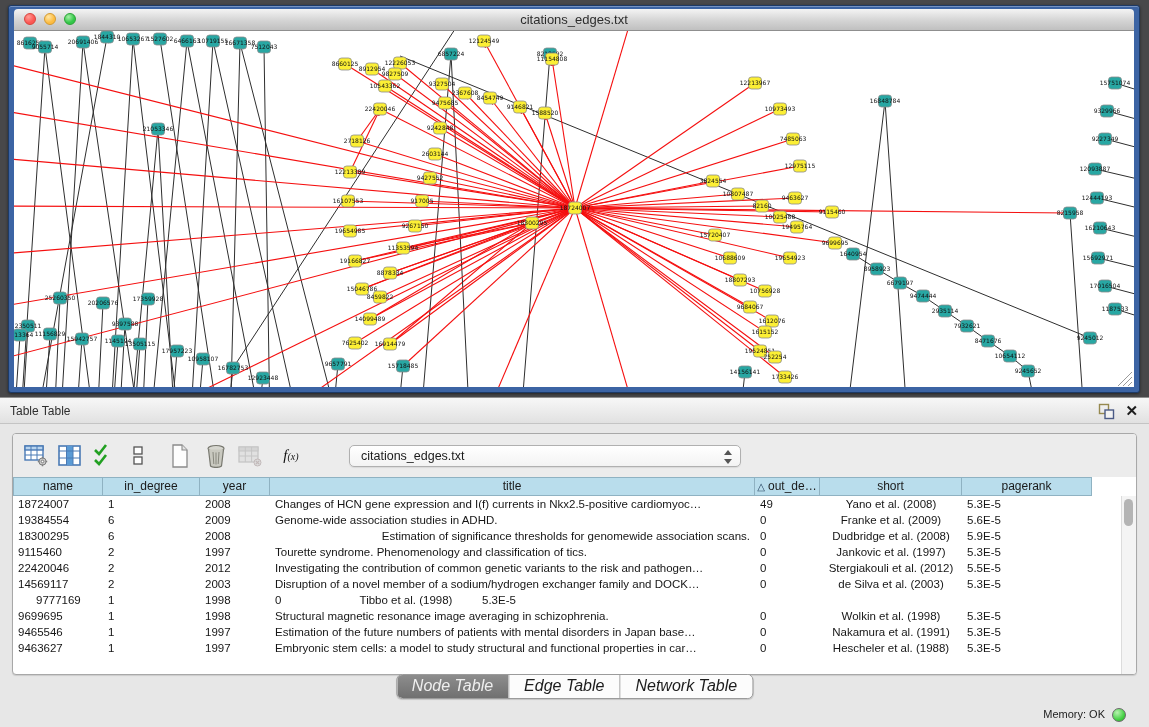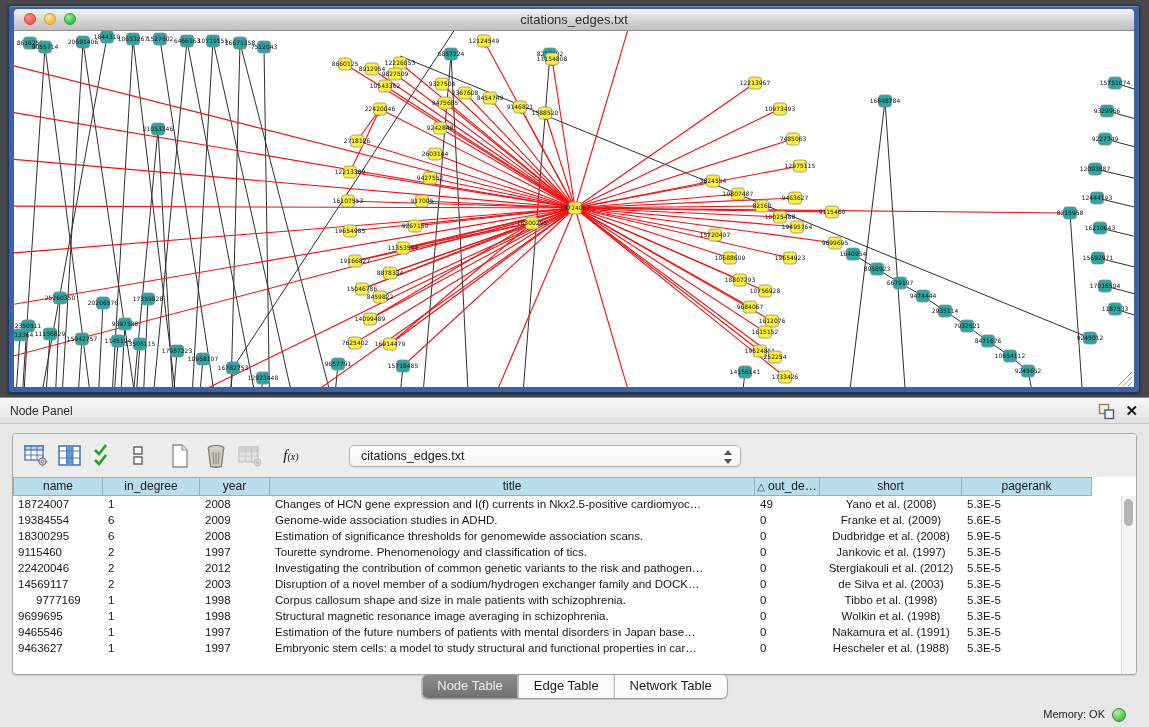--- a/index.html
+++ b/index.html
@@ -90,22 +90,22 @@
     background:#f4f4f4;border-left:1px solid #dcdcdc;box-sizing:border-box;
   }
   #vthumb{position:absolute;top:3px;left:2px;width:9px;height:27px;border-radius:5px;background:#b4b4b4;cursor:pointer;}
   
   #tab-bar{
     position:absolute;top:277px;left:50%;transform:translateX(-50%);
     display:flex;height:23px;border:1px solid #9b9b9b;border-radius:6px;overflow:hidden;
     background:#fcfcfc;box-shadow:0 1px 1px rgba(0,0,0,.15);
   }
   .tab{
-    padding:0 15px;line-height:22px;font-size:13px;color:#1c1c1c;
-    border-left:1px solid #a8a8a8;cursor:pointer;white-space:nowrap;background:#fcfcfc;
+    padding:0 15px;line-height:22px;font-size:16px;color:#1c1c1c;
+    border-left:1px solid #a8a8a8;cursor:pointer;white-space:nowrap;background:#fcfcfc;font-style:italic;
   }
   .tab:first-child{border-left:none;}
   .tab.selected{background:linear-gradient(#8d8d8d,#707070);color:#efefef;}
   
   #status-text{position:absolute;right:44px;bottom:7px;font-size:11px;color:#222;}
   #status-dot{
     position:absolute;right:23px;bottom:5px;width:14px;height:14px;border-radius:50%;
     background:radial-gradient(circle at 35% 30%,#b8f3b0,#3fcf3f 65%,#2f9e2f);
     border:1px solid #6b6b6b;box-sizing:border-box;
   }
@@ -705,21 +705,21 @@
         <line class="grip" x1="1118" y1="385" x2="1132" y2="371"></line>
         <line class="grip" x1="1123" y1="385" x2="1132" y2="376"></line>
         <line class="grip" x1="1128" y1="385" x2="1132" y2="381"></line>
       </g>
     </svg>
   </div>
 </div>
 
 <div id="table-panel">
   <div id="tp-header">
-    <span id="tp-title">Node Panel</span>
+    <span id="tp-title">Table Table</span>
     <svg id="tp-float" viewBox="0 0 17 17">
       <rect x="1.5" y="1.5" width="9" height="9" fill="none" stroke="#96894f" stroke-width="1.4"></rect>
       <rect x="7" y="7" width="8.5" height="8.5" fill="#f2f2f2" stroke="#4a5a86" stroke-width="1.4"></rect>
     </svg>
     <span id="tp-close">✕</span>
   </div>
 
   <div id="tp-container">
     <div id="tp-toolbar">
       <div class="tbtn">
@@ -827,21 +827,21 @@
             <div class="tcell al" style="width: 70px;">2009</div>
             <div class="tcell al" style="width: 485px;">Genome-wide association studies in ADHD.</div>
             <div class="tcell al" style="width: 65px;">0</div>
             <div class="tcell ac" style="width: 142px;">Franke et al. (2009)</div>
             <div class="tcell al" style="width: 130px;">5.6E-5</div>
           </div>
           <div class="trow">
             <div class="tcell al" style="width: 90px;">18300295</div>
             <div class="tcell al" style="width: 97px;">6</div>
             <div class="tcell al" style="width: 70px;">2008</div>
-            <div class="tcell al" style="width: 485px;">Estimation of significance thresholds for genomewide association scans.</div>
+            <div class="tcell al" style="width: 485px; text-align: right;">Estimation of significance thresholds for genomewide association scans.</div>
             <div class="tcell al" style="width: 65px;">0</div>
             <div class="tcell ac" style="width: 142px;">Dudbridge et al. (2008)</div>
             <div class="tcell al" style="width: 130px;">5.9E-5</div>
           </div>
           <div class="trow">
             <div class="tcell al" style="width: 90px;">9115460</div>
             <div class="tcell al" style="width: 97px;">2</div>
             <div class="tcell al" style="width: 70px;">1997</div>
             <div class="tcell al" style="width: 485px;">Tourette syndrome. Phenomenology and classification of tics.</div>
             <div class="tcell al" style="width: 65px;">0</div>
@@ -863,21 +863,20 @@
             <div class="tcell al" style="width: 70px;">2003</div>
             <div class="tcell al" style="width: 485px;">Disruption of a novel member of a sodium/hydrogen exchanger family and DOCK…</div>
             <div class="tcell al" style="width: 65px;">0</div>
             <div class="tcell ac" style="width: 142px;">de Silva et al. (2003)</div>
             <div class="tcell al" style="width: 130px;">5.3E-5</div>
           </div>
           <div class="trow">
             <div class="tcell al" style="width: 90px; padding-left: 23px;">9777169</div>
             <div class="tcell al" style="width: 97px;">1</div>
             <div class="tcell al" style="width: 70px;">1998</div>
-            <div class="tcell al" style="width: 485px;">Corpus callosum shape and size in male patients with schizophrenia.</div>
             <div class="tcell al" style="width: 65px;">0</div>
             <div class="tcell ac" style="width: 142px;">Tibbo et al. (1998)</div>
             <div class="tcell al" style="width: 130px;">5.3E-5</div>
           </div>
           <div class="trow">
             <div class="tcell al" style="width: 90px;">9699695</div>
             <div class="tcell al" style="width: 97px;">1</div>
             <div class="tcell al" style="width: 70px;">1998</div>
             <div class="tcell al" style="width: 485px;">Structural magnetic resonance image averaging in schizophrenia.</div>
             <div class="tcell al" style="width: 65px;">0</div>

